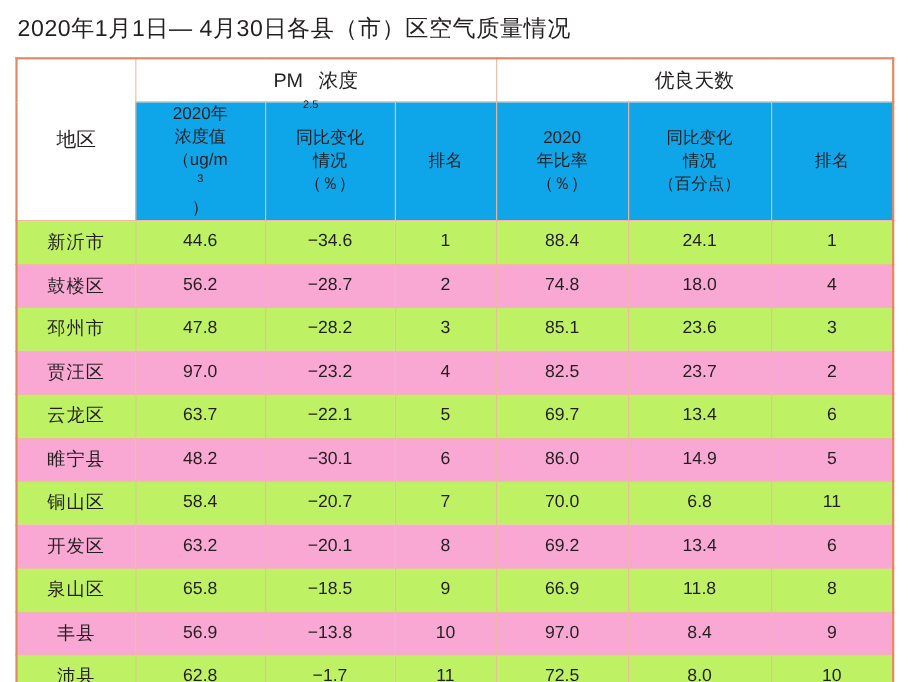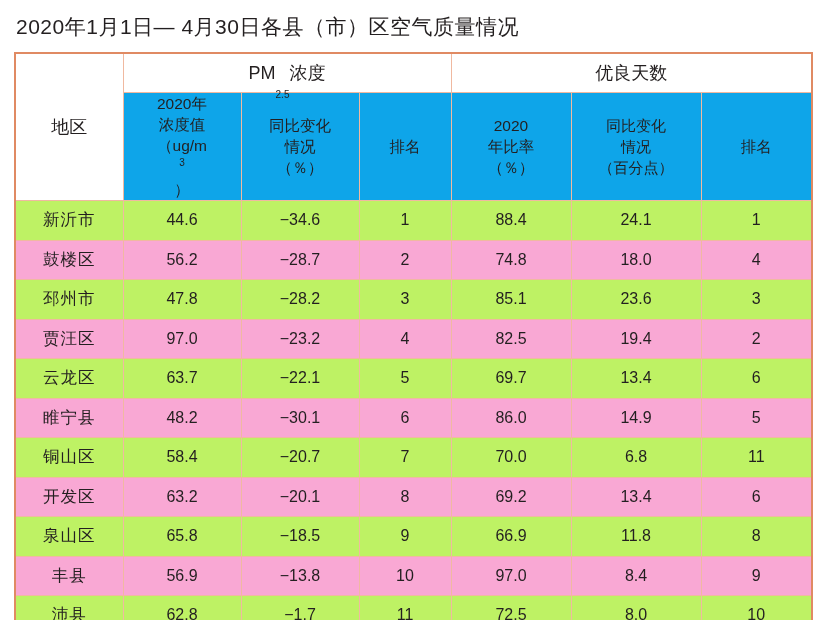--- a/index.html
+++ b/index.html
@@ -168,21 +168,21 @@
           <td>85.1</td>
           <td>23.6</td>
           <td>3</td>
         </tr>
         <tr class="even">
           <td class="region">贾汪区</td>
           <td>97.0</td>
           <td>−23.2</td>
           <td>4</td>
           <td>82.5</td>
-          <td>19.4</td>
+          <td>23.7</td>
           <td>2</td>
         </tr>
         <tr class="odd">
           <td class="region">云龙区</td>
           <td>63.7</td>
           <td>−22.1</td>
           <td>5</td>
           <td>69.7</td>
           <td>13.4</td>
           <td>6</td>

